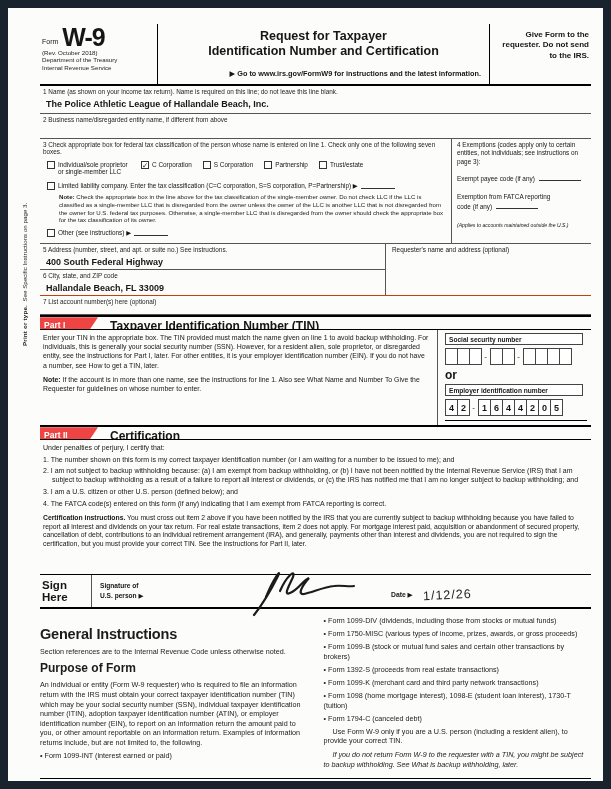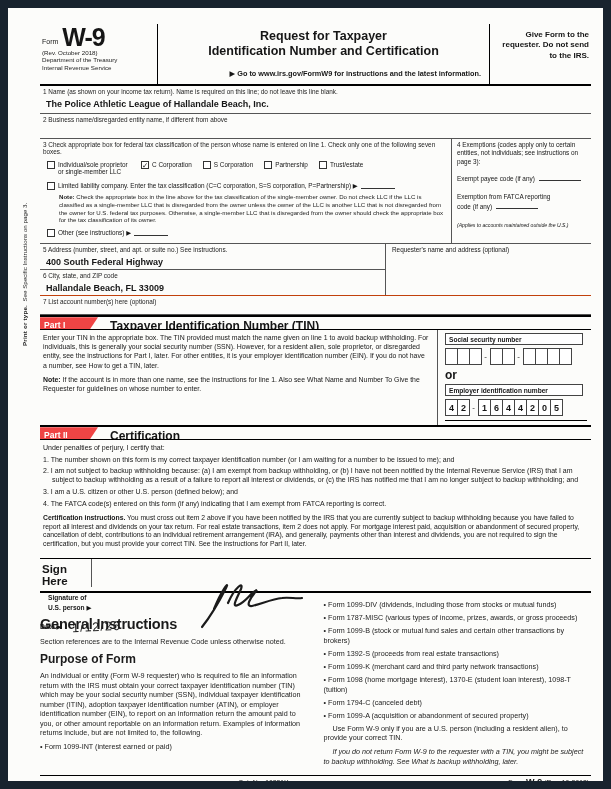--- a/index.html
+++ b/index.html
@@ -66,21 +66,21 @@
   .dash { width:9px; text-align:center; font-size:8px; flex:none; }
   .or { font-size:12px; font-weight:bold; margin:3px 0 2px 0; }
   .ein-under { width:142px; border-bottom:1.5px solid #000; margin-top:4px; }
 
   
   .p2-body { font-size:7px; line-height:1.3; padding:3px 3px 4px 3px; }
   .cert-item { padding-left:9px; text-indent:-9px; margin-top:2.5px; }
   .cert-instr { margin-top:6px; font-size:6.8px; line-height:1.3; }
 
   
-  .sign-row { display:flex; border-top:1.5px solid #000; border-bottom:2px solid #000; height:35px; margin-top:5px; position:relative;flex-direction:column; }
+  .sign-row { display:flex; border-top:1.5px solid #000; border-bottom:2px solid #000; height:35px; margin-top:21px; position:relative; }
   .sign-tag { width:52px; border-right:1px solid #555; font-size:11.5px; font-weight:bold; line-height:1.05; padding:4px 0 0 2px; }
   .sig-zone { flex:1; padding:6px 0 0 8px; position:relative; }
   .sig-label { font-size:6.6px; font-weight:bold; line-height:1.45; }
   .sig-svg { position:absolute; left:140px; top:-10px; z-index:2; }
   .date-zone { width:200px; display:flex; align-items:center; gap:10px; padding-top:8px; }
   .date-label { font-size:6.8px; font-weight:bold; }
   .date-value { font-size:12.5px; transform:rotate(-3deg); color:#222; letter-spacing:1px; }
 
   
   .gi { display:flex; gap:16px; margin-top:7px;align-items:center; }
@@ -298,27 +298,26 @@
       <div class="gi">
         <div class="gi-col">
           <div class="gi-title">General Instructions</div>
           <div class="gi-p">Section references are to the Internal Revenue Code unless otherwise noted.</div>
           <div class="purpose-title">Purpose of Form</div>
           <div class="gi-p">An individual or entity (Form W-9 requester) who is required to file an information return with the IRS must obtain your correct taxpayer identification number (TIN) which may be your social security number (SSN), individual taxpayer identification number (ITIN), adoption taxpayer identification number (ATIN), or employer identification number (EIN), to report on an information return the amount paid to you, or other amount reportable on an information return. Examples of information returns include, but are not limited to, the following.</div>
           <div class="bullet">• Form 1099-INT (interest earned or paid)</div>
         </div>
         <div class="gi-col">
           <div class="bullet">• Form 1099-DIV (dividends, including those from stocks or mutual funds)</div>
-          <div class="bullet">• Form 1787-MISC (various types of income, prizes, awards, or gross proceeds)</div>
+          <div class="bullet">• Form 1750-MISC (various types of income, prizes, awards, or gross proceeds)</div>
           <div class="bullet">• Form 1099-B (stock or mutual fund sales and certain other transactions by brokers)</div>
           <div class="bullet">• Form 1392-S (proceeds from real estate transactions)</div>
           <div class="bullet">• Form 1099-K (merchant card and third party network transactions)</div>
-          <div class="bullet">• Form 1098 (home mortgage interest), 1370-E (student loan interest), 1098-T (tuition)</div>
+          <div class="bullet">• Form 1098 (home mortgage interest), 1098-E (student loan interest), 1730-T (tuition)</div>
           <div class="bullet">• Form 1794-C (canceled debt)</div>
-          <div class="bullet">• Form 1099-A (acquisition or abandonment of secured property)</div>
           <div class="gi-p indent">Use Form W-9 only if you are a U.S. person (including a resident alien), to provide your correct TIN.</div>
           <div class="gi-p indent ital">If you do not return Form W-9 to the requester with a TIN, you might be subject to backup withholding. See What is backup withholding, later.</div>
         </div>
       </div>
 
       <div class="footer">
         <span class="cat">Cat. No. 10231X</span>
         <span class="formid">
           <span>Form</span>
           <b>W-9</b>

